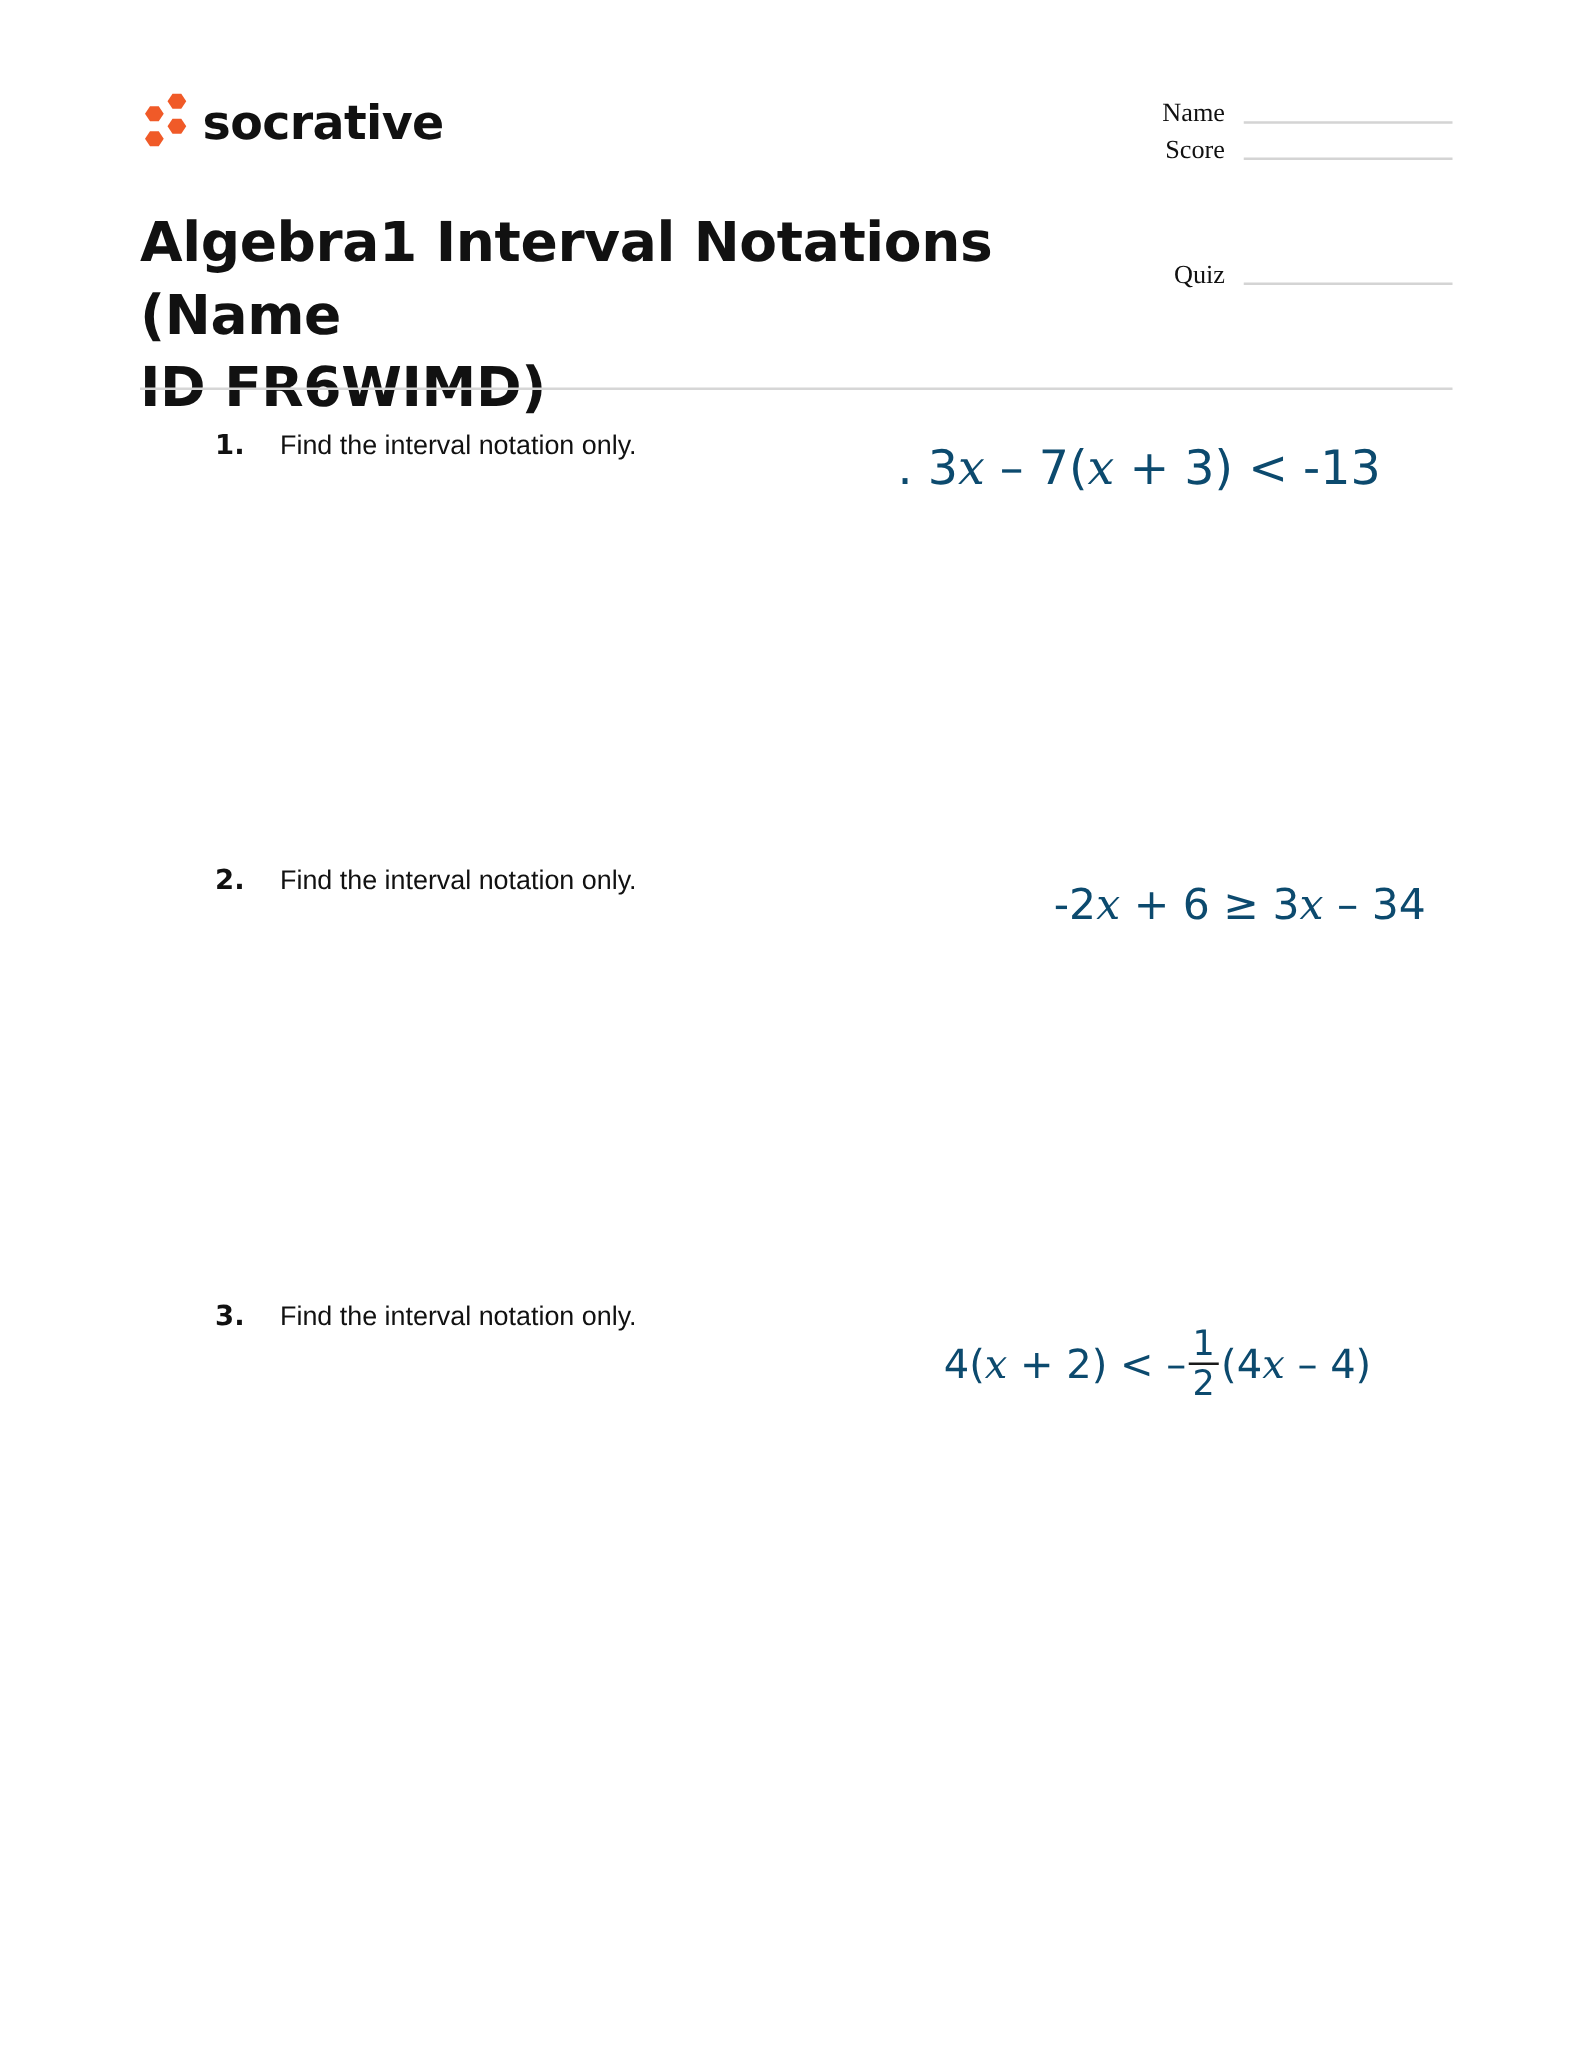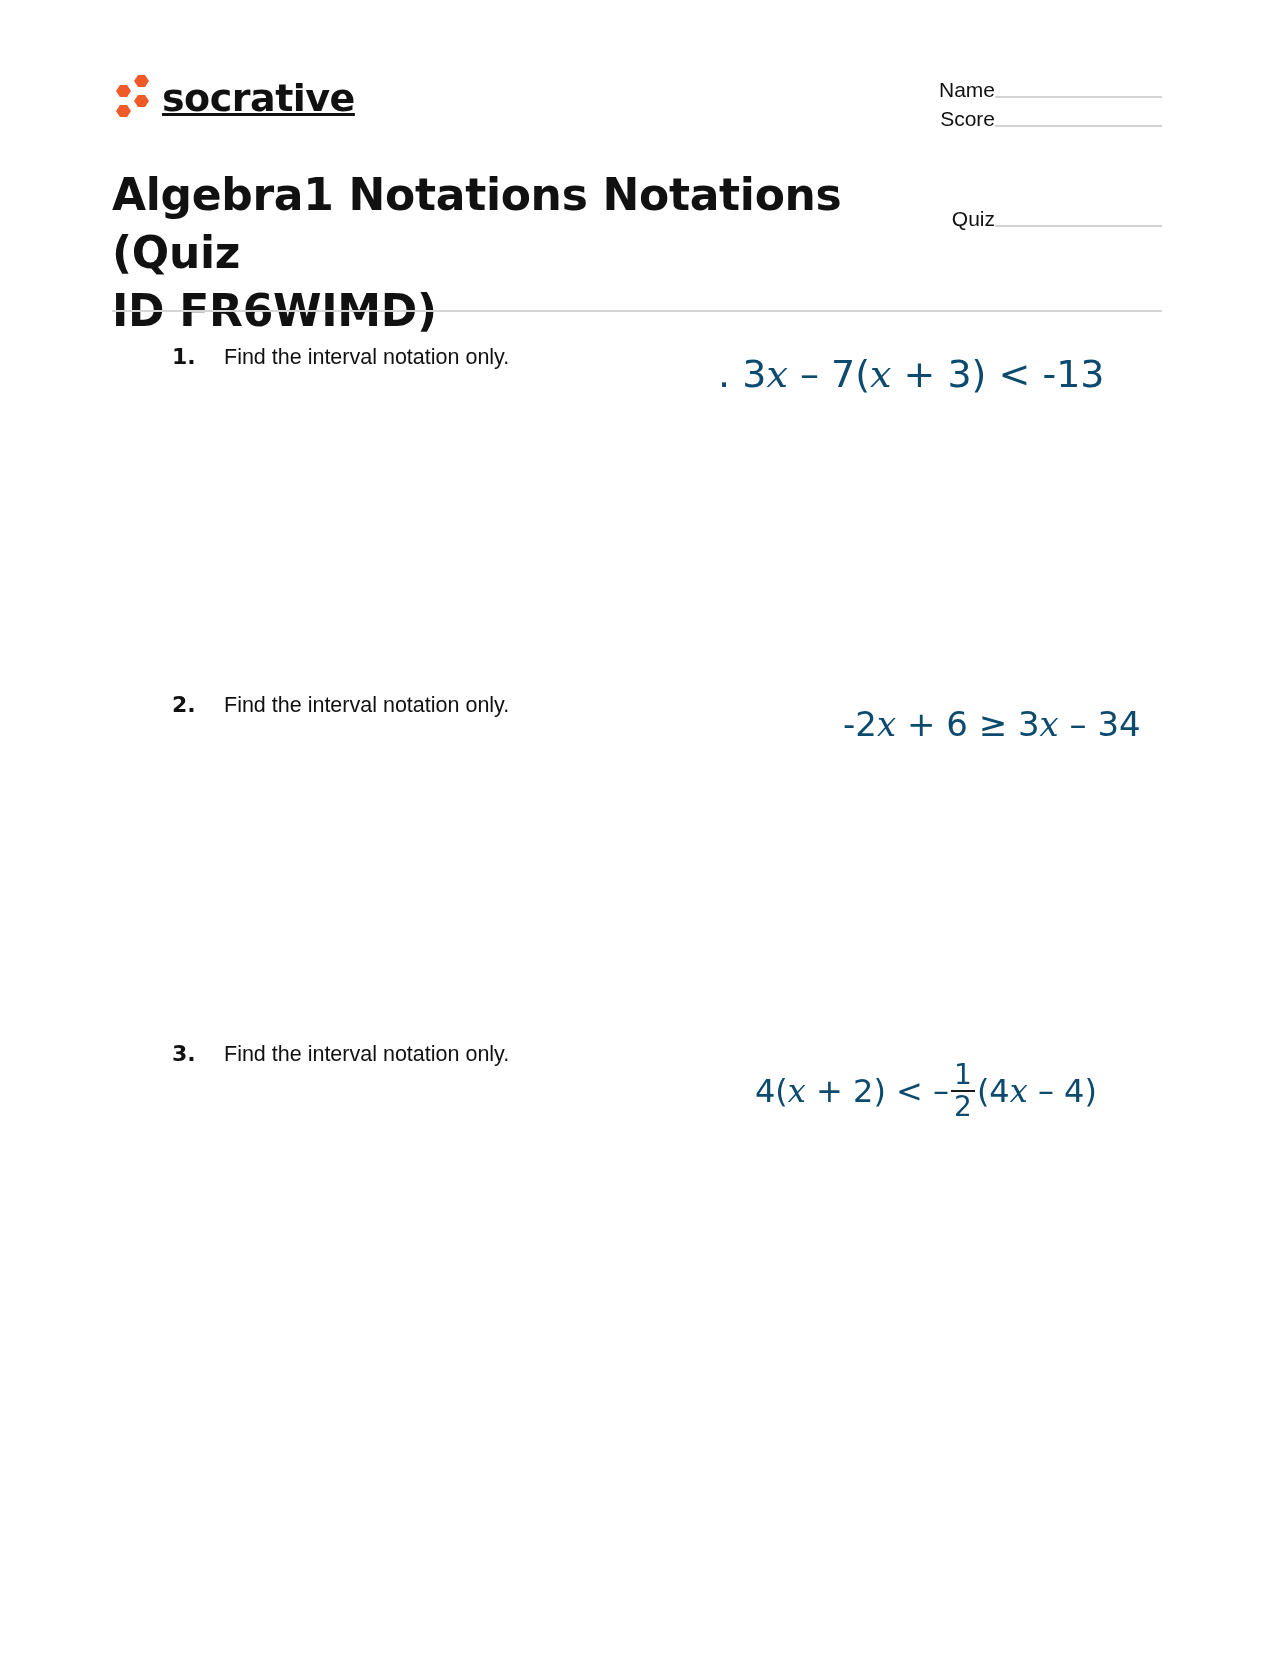--- a/index.html
+++ b/index.html
@@ -1,21 +1,21 @@
 <!DOCTYPE html>
 <html><head>
 <meta charset="utf-8">
 <style>
   html, body { margin:0; padding:0; background:#ffffff; }
   body { width:1275px; height:1653px; position:relative; font-family:"Liberation Sans", sans-serif; color:#111; overflow:hidden; }
-  .logo { position:absolute; left:112px; top:72px; height:52px; display:flex; align-items:center;text-decoration:underline; }
+  .logo { position:absolute; left:112px; top:72px; height:52px; display:flex; align-items:center; }
   .logo svg { width:40px; height:50px; }
   .logo-text { font-family:"DejaVu Sans", sans-serif; font-size:38px; font-weight:bold; letter-spacing:-0.5px; margin-left:10px; color:#111; }
   .meta-row { position:absolute; right:0; display:flex; align-items:flex-end; }
-  .meta-label { font-size:21px; color:#111; text-align:right; width:90px; margin-right:0; }
+  .meta-label { font-size:21px; color:#111; text-align:right; width:90px; margin-right:15px;font-family:Liberation Serif, serif; }
   .meta-line { width:167px; border-bottom:2px solid #d4d4d4; height:0; margin-bottom:4px; }
   .title { position:absolute; left:112px; top:166px; width:800px; font-family:"DejaVu Sans", sans-serif; font-size:44px; font-weight:bold; line-height:58px; color:#111; letter-spacing:-0.3px; }
   .divider { position:absolute; left:112px; top:310px; width:1050px; height:0; border-top:2px solid #d6d6d6; }
   .question { position:absolute; left:172px; display:flex; align-items:baseline; }
   .q-num { font-family:"DejaVu Sans", sans-serif; font-weight:bold; font-size:22px; width:40px; }
   .q-text { font-size:21.5px; color:#111; margin-left:12px; }
   .equation { position:absolute; font-family:"DejaVu Serif", serif; font-size:38px; color:#0c4a6e; white-space:nowrap; }
   .equation .var { font-style:italic; }
   .eq-sans { font-family:"DejaVu Sans", sans-serif; }
   .frac { display:inline-flex; flex-direction:column; align-items:center; vertical-align:middle; font-size:28px; line-height:30px; margin:0 2px; }
@@ -45,21 +45,21 @@
     <span class="meta-label">Score</span>
     <span class="meta-line"></span>
   </div>
   <div class="meta-row" style="top:207px; right:113px;">
     <span class="meta-label">Quiz</span>
     <span class="meta-line"></span>
   </div>
 </div>
 
 <div class="title">
-  <div>Algebra1 Notations Notations (Quiz</div>
+  <div>Algebra1 Interval Notations (Name</div>
   <div>ID FR6WIMD)</div>
 </div>
 
 <div class="divider"></div>
 
 <div class="question" style="top:344px;">
   <span class="q-num">1.</span>
   <span class="q-text">Find the interval notation only.</span>
 </div>
 <div class="equation eq-sans" style="left:718px; top:352px;">

